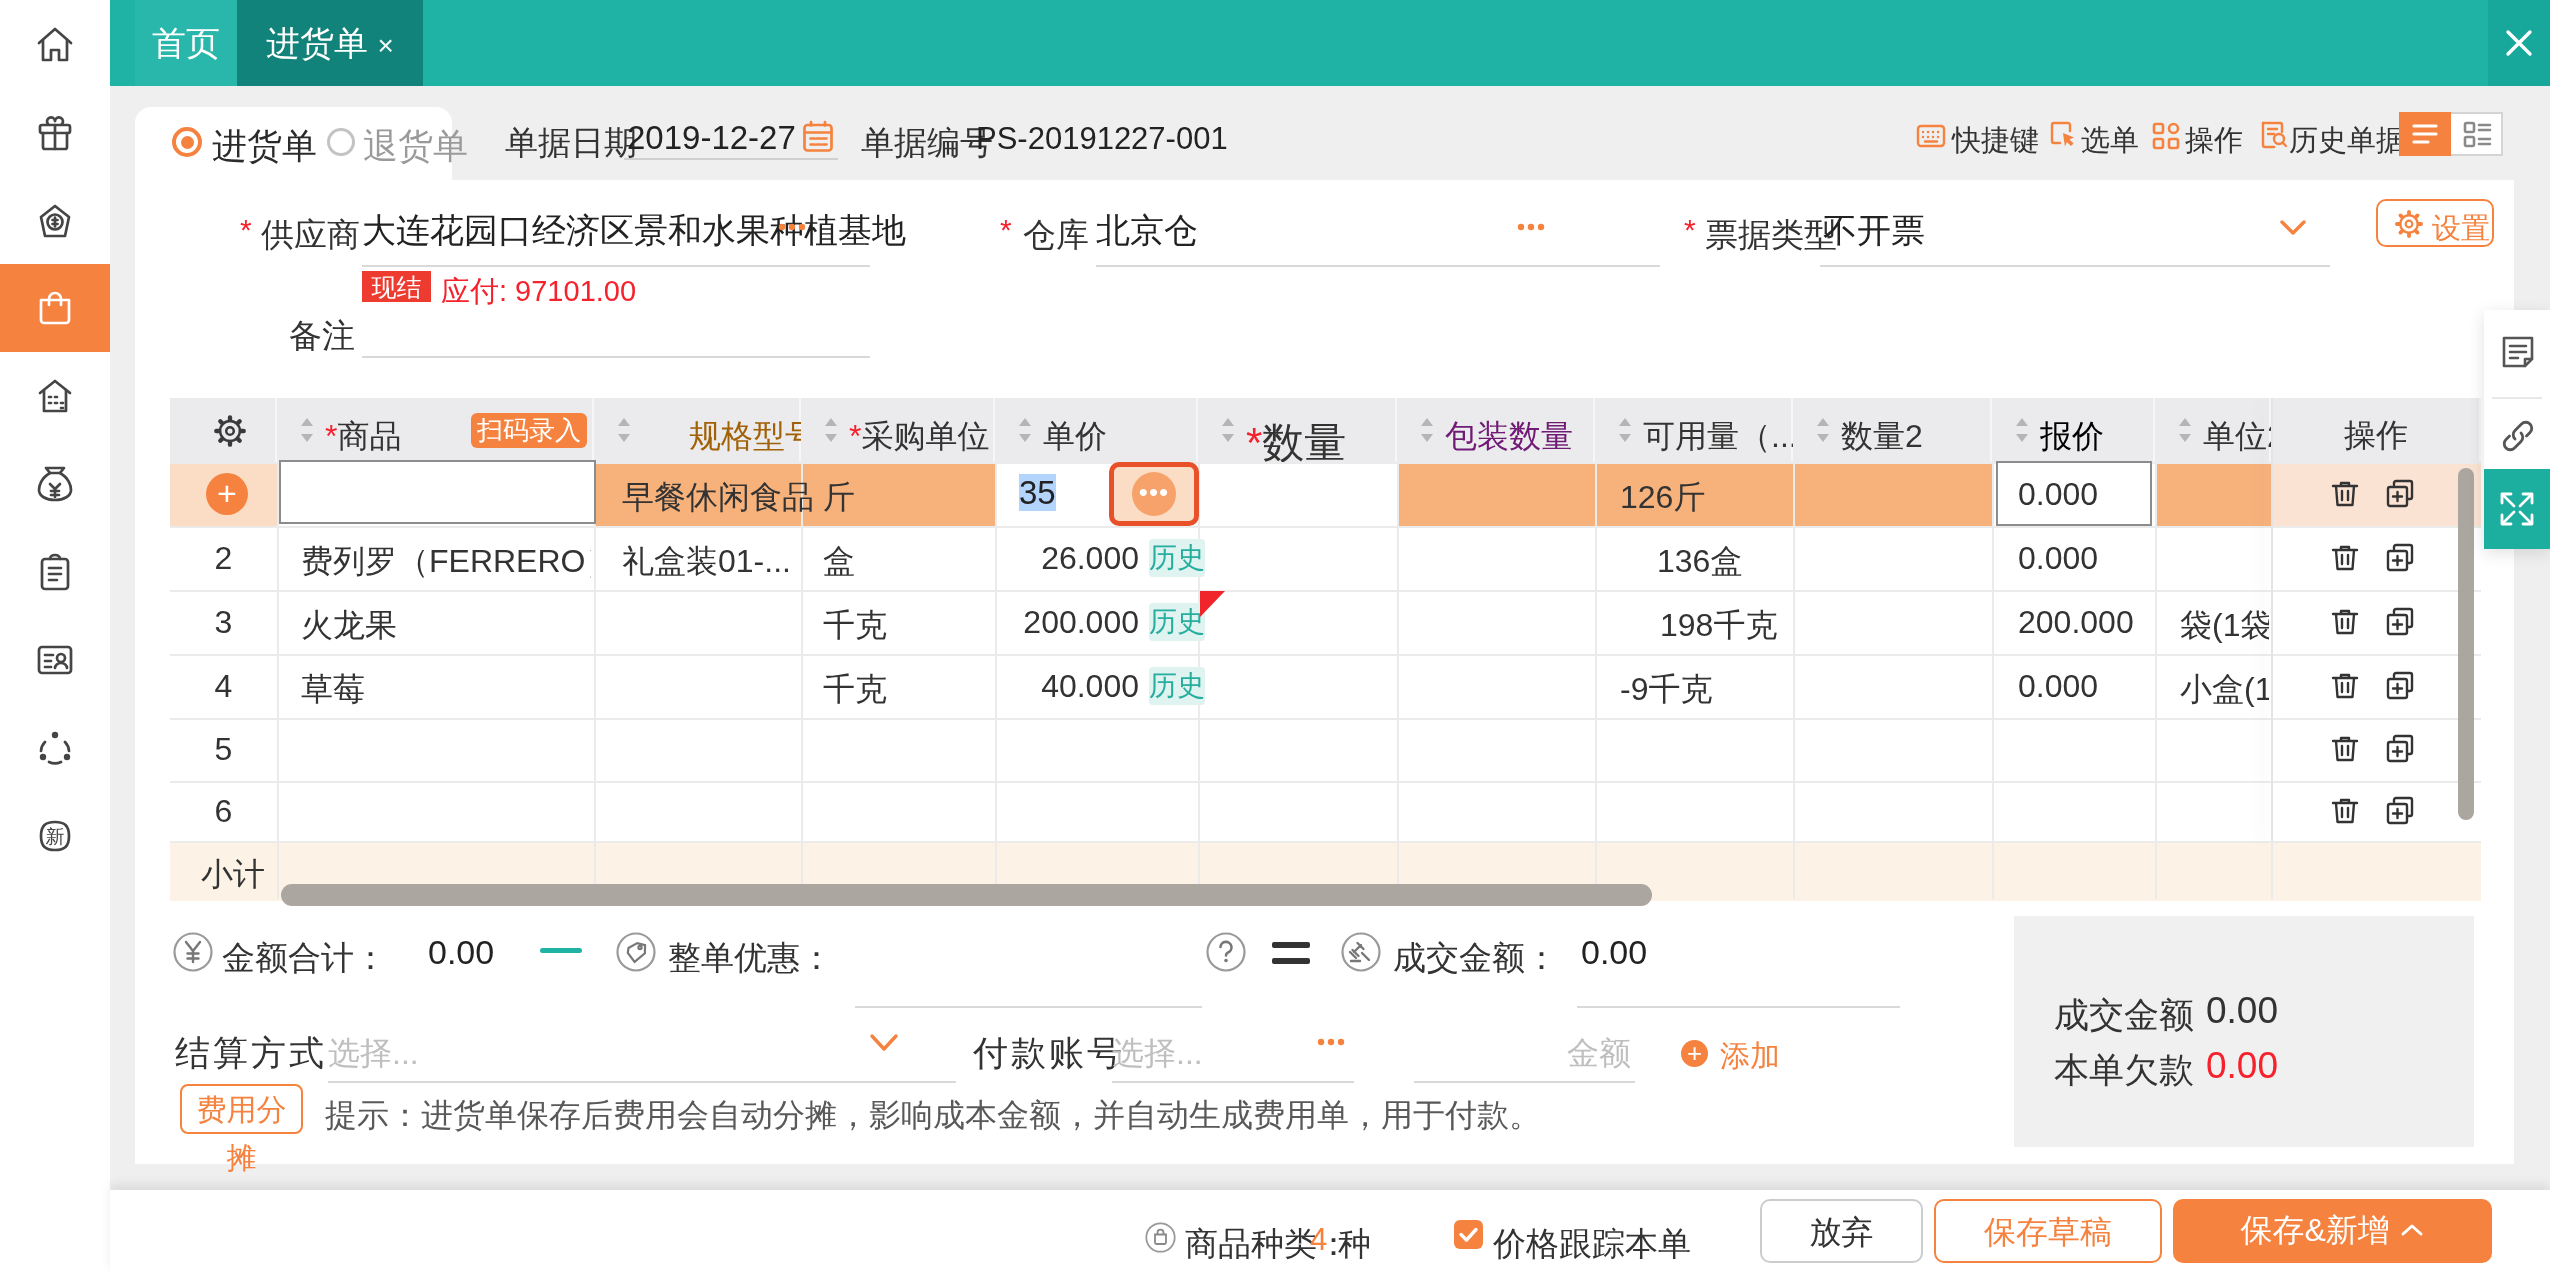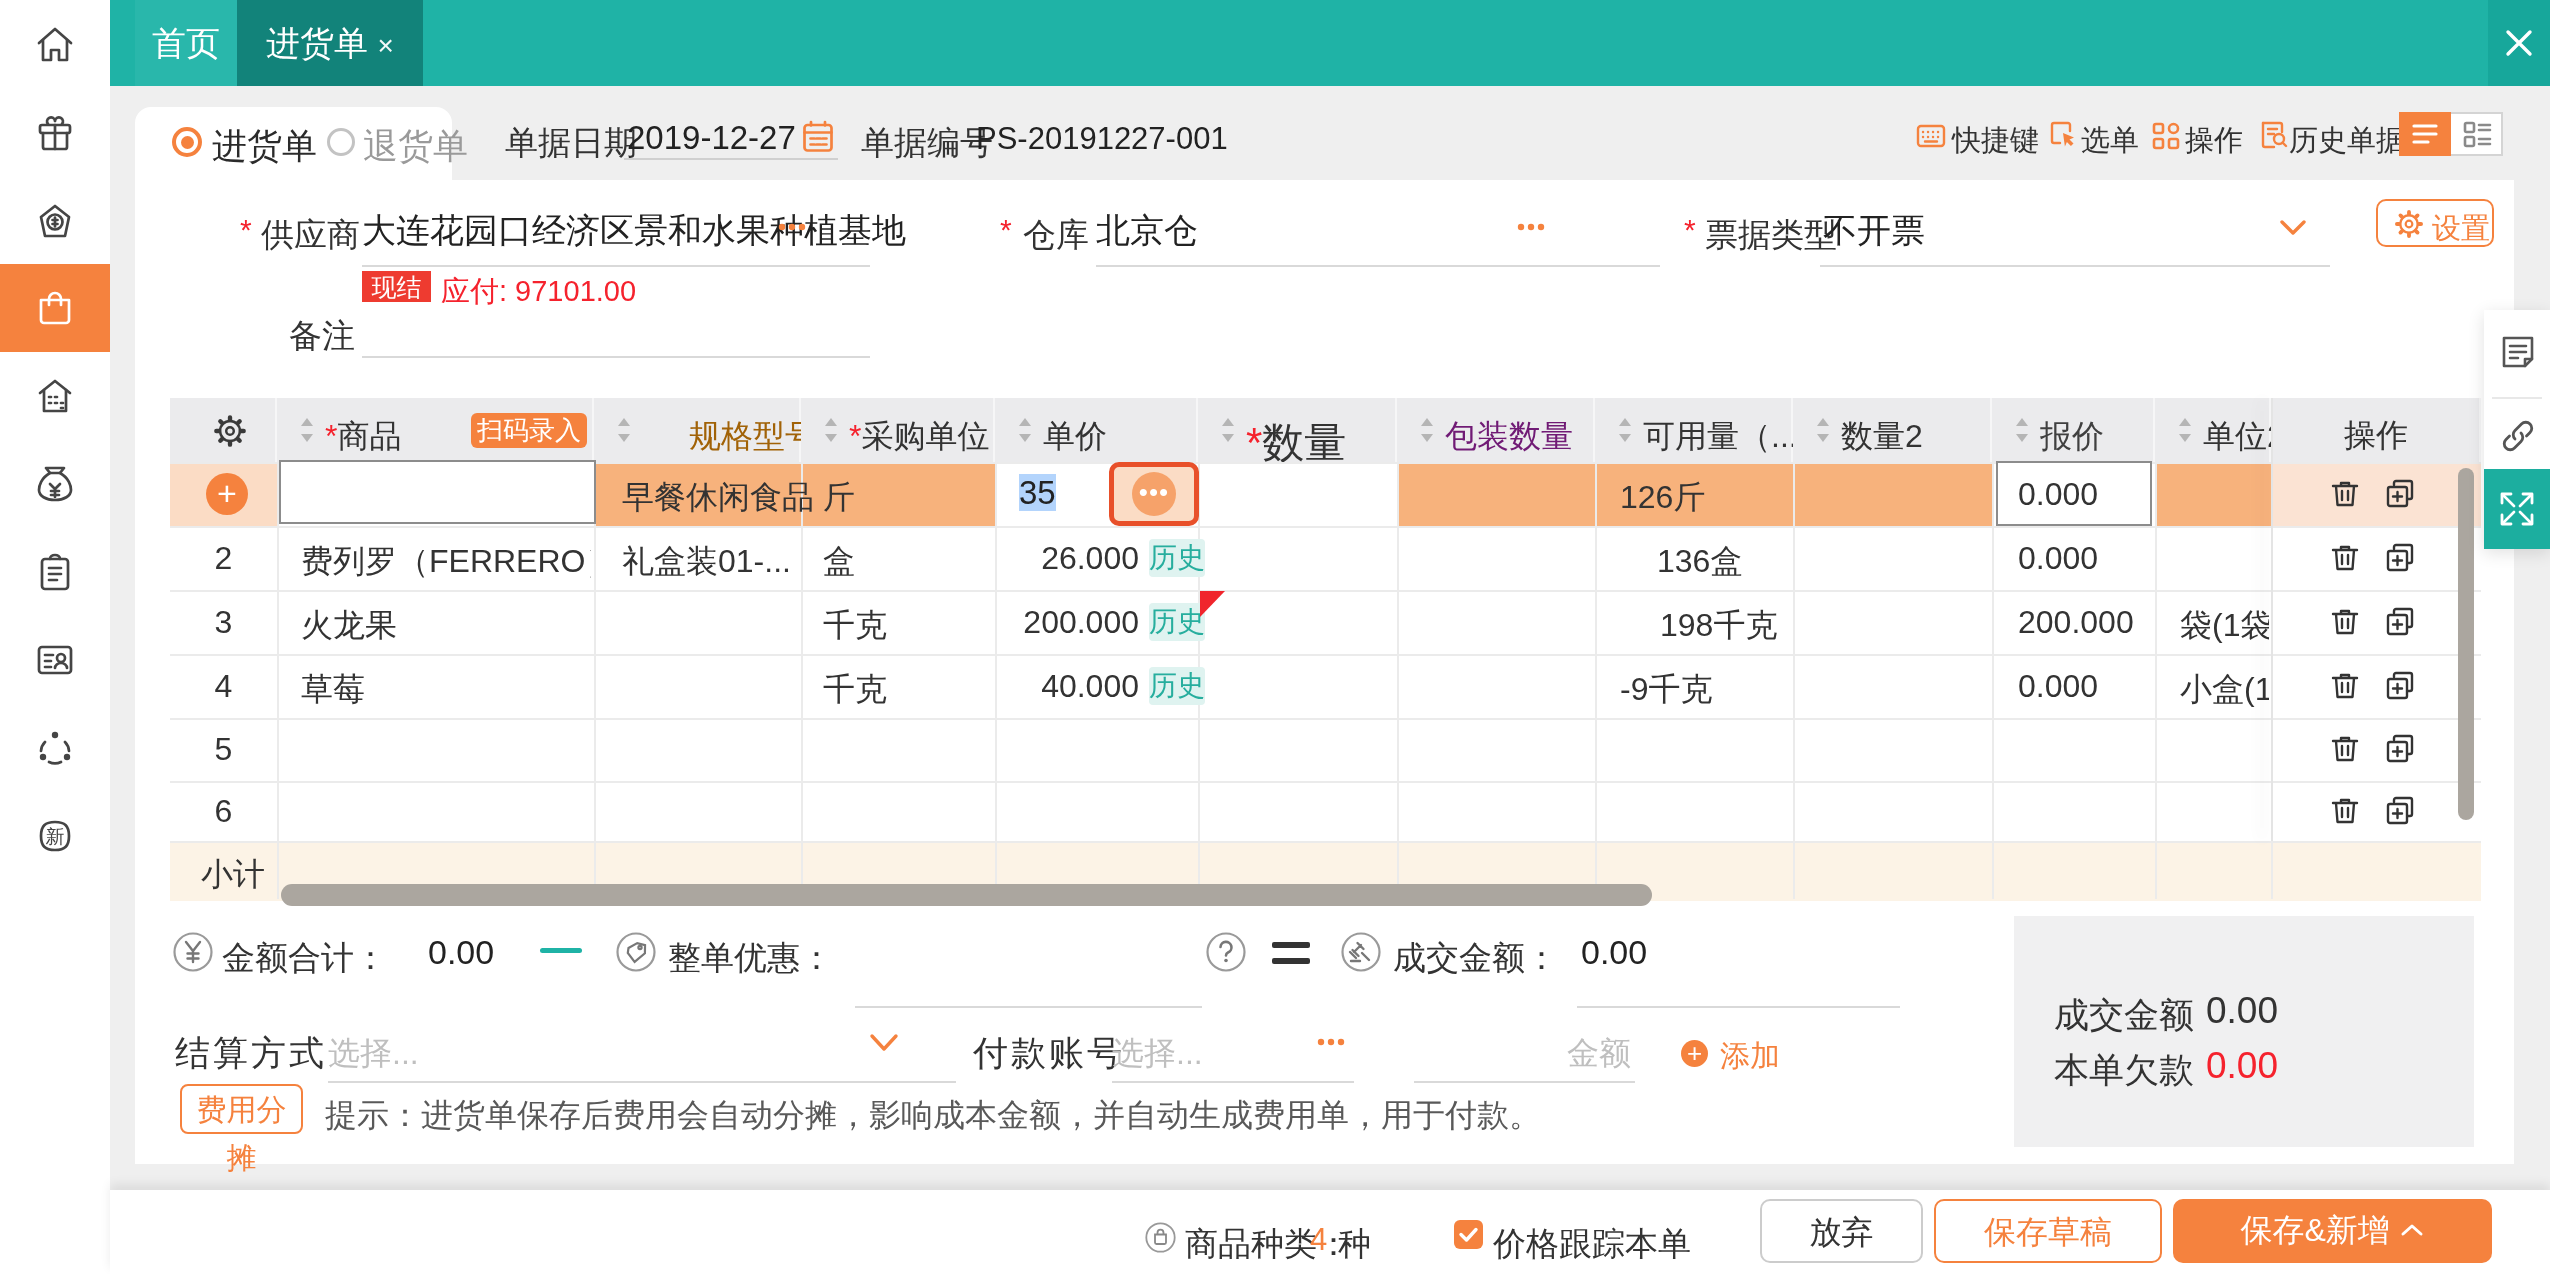--- a/index.html
+++ b/index.html
@@ -297,21 +297,21 @@
       </svg>
     </div>
 <div style="position:absolute;left:1671px;top:17px;font-size:32px;color:#333;white-space:nowrap;">数量2</div>
 <div style="position:absolute;left:1822px;top:0;width:163px;height:64px;background:#ebebed;border-right:2px solid #f6f6f7;"></div>
 <div style="position:absolute;left:1844px;top:17px;">
       <svg width="16" height="30" viewBox="0 0 16 30">
         <path d="M8 3 L14 11 H2 Z" fill="#b5b5b5"></path>
         <path d="M8 27 L14 19 H2 Z" fill="#b5b5b5"></path>
       </svg>
     </div>
-<div style="position:absolute;left:1870px;top:17px;font-size:32px;color:#404040;white-space:nowrap;">报价</div>
+<div style="position:absolute;left:1870px;top:17px;font-size:32px;color:#000000;white-space:nowrap;">报价</div>
 <div style="position:absolute;left:1985px;top:0;width:116px;height:64px;background:#ebebed;border-right:2px solid #f6f6f7;"></div>
 <div style="position:absolute;left:2007px;top:17px;">
       <svg width="16" height="30" viewBox="0 0 16 30">
         <path d="M8 3 L14 11 H2 Z" fill="#b5b5b5"></path>
         <path d="M8 27 L14 19 H2 Z" fill="#b5b5b5"></path>
       </svg>
     </div>
 <div style="position:absolute;left:2033px;top:17px;font-size:32px;color:#333;white-space:nowrap;">单位2</div>
 <div style="position:absolute;left:2101px;top:0;width:210px;height:64px;background:#ebebed;border-right:2px solid #f6f6f7;"></div>
 <div style="position:absolute;left:2101px;top:16px;width:210px;text-align:center;font-size:32px;color:#333;">操作</div>

